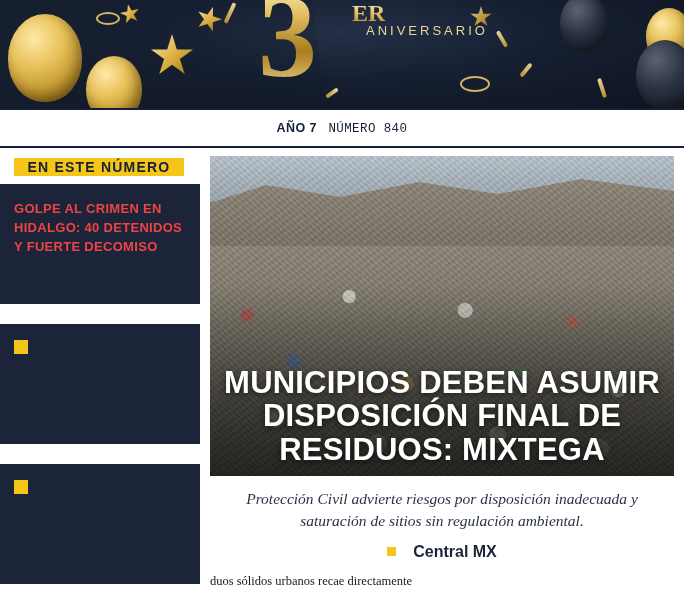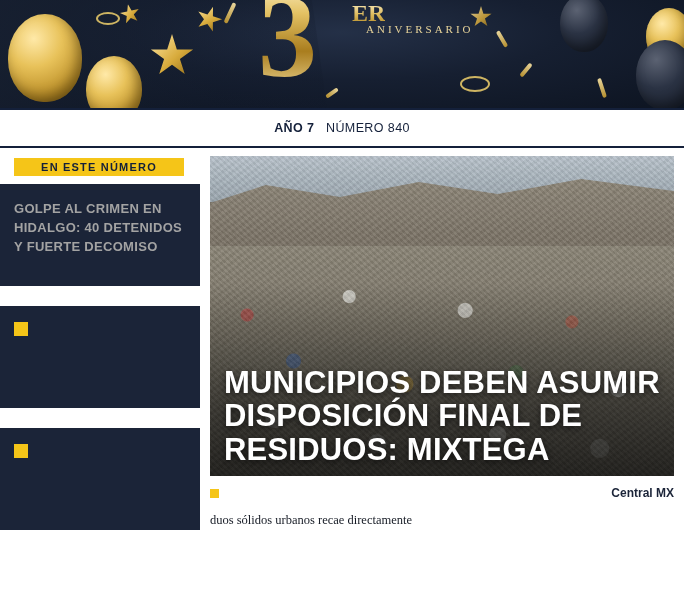--- a/index.html
+++ b/index.html
@@ -102,24 +102,24 @@
     font-weight: bold;
     background: linear-gradient(180deg, #fff4cf 0%, #dcb95a 55%, #a9801f 100%);
     -webkit-background-clip: text;
     background-clip: text;
     color: transparent;
   }
   .aniversario {
     position: absolute;
     left: 366px;
     top: 23px;
-    font-size: 11px;
+    font-size: 13px;
     letter-spacing: 3px;
     color: #e8d49a;
-    font-family: Liberation Serif, serif;
+    font-family: Liberation Sans, sans-serif;
   }
 
   
   .datebar {
     position: relative;
     width: 684px;
     height: 36px;
     background: #ffffff;
     border-top: 2px solid #14203a;
     border-bottom: 2px solid #14203a;
@@ -129,21 +129,21 @@
     gap: 70px;
     color: #14203a;
   }
   .datebar .left,
   .datebar .right {
     font-size: 12.5px;
     letter-spacing: .4px;
     white-space: nowrap;
   }
   .datebar b { font-weight: bold; }
-  .datebar .thin { font-weight: normal; }
+  .datebar .thin { font-weight: normal; font-family: Liberation Mono, monospace; }
 
   
   .main {
     position: relative;
     width: 684px;
     height: 456px;
     background: #ffffff;
     display: flex;
   }
 
@@ -153,34 +153,34 @@
     flex: 0 0 200px;
     padding: 0;
     background: #ffffff;
   }
   .eneste {
     margin: 10px 0 0 14px;
     width: 170px;
     height: 18px;
     background: #f5c518;
     color: #14203a;
-    font-size: 11px;
+    font-size: 14px;
     font-weight: bold;
     letter-spacing: 1.2px;
     display: flex;
     align-items: center;
     justify-content: center;
     font-family: "Liberation Sans", sans-serif;
   }
   .sidecard {
     position: relative;
     margin: 10px 0 0 0;
     background: #1b2438;
-    color: #a3a3a3;
-    padding: 16px 14px 14px 14px;
+    color: #ef4444;
+    padding: 16px 14px 32px 14px;
     min-height: 72px;
   }
   .sidecard .sq {
     width: 14px; height: 14px;
     background: #f5c518;
     margin-bottom: 8px;
   }
   .sidecard .txt {
     font-family: "Liberation Sans", sans-serif;
     font-weight: bold;
@@ -245,39 +245,40 @@
   .headline {
     position: absolute;
     left: 0; right: 0;
     bottom: 10px;
     padding: 0 14px;
     color: #ffffff;
     font-family: "Liberation Sans", sans-serif;
     font-weight: bold;
     font-size: 31px;
     line-height: 1.08;
+    text-align: center;
     letter-spacing: .2px;
     text-shadow: 0 2px 6px rgba(0,0,0,.65);
   }
   .subhead {
     margin: 12px 6px 0 6px;
     text-align: center;
     font-family: "Liberation Serif", serif;
     font-style: italic;
     font-size: 15.5px;
     line-height: 1.45;
     color: #2a3346;
   }
   .byline {
     margin-top: 10px;
     display: flex;
     align-items: center;
-    justify-content: space-between;
+    justify-content: center;
     gap: 17px;
-    font-size: 12px;
+    font-size: 16px;
     font-weight: bold;
     color: #1b2438;
   }
   .byline .sq {
     width: 9px; height: 9px; background: #f5c518;
   }
   .bodycols {
     margin-top: 12px;
     display: flex;
     gap: 16px;
@@ -350,20 +351,21 @@
   <div class="rightcol">
     <div class="photo">
       <div class="photo-sky"></div>
       <div class="photo-cliff"></div>
       <div class="photo-trash"></div>
       <div class="photo-grain"></div>
       <div class="photo-shade"></div>
       <div class="headline">MUNICIPIOS DEBEN ASUMIR DISPOSICIÓN FINAL DE RESIDUOS: MIXTEGA</div>
     </div>
 
+    <div class="subhead">Protección Civil advierte riesgos por disposición inadecuada y saturación de sitios sin regulación ambiental.</div>
 
     <div class="byline">
       <span class="sq"></span>
       <span>Central MX</span>
     </div>
 
     <div class="bodycols">
       <div class="col">
         <span>duos sólidos urbanos recae directamente</span>
       </div>

